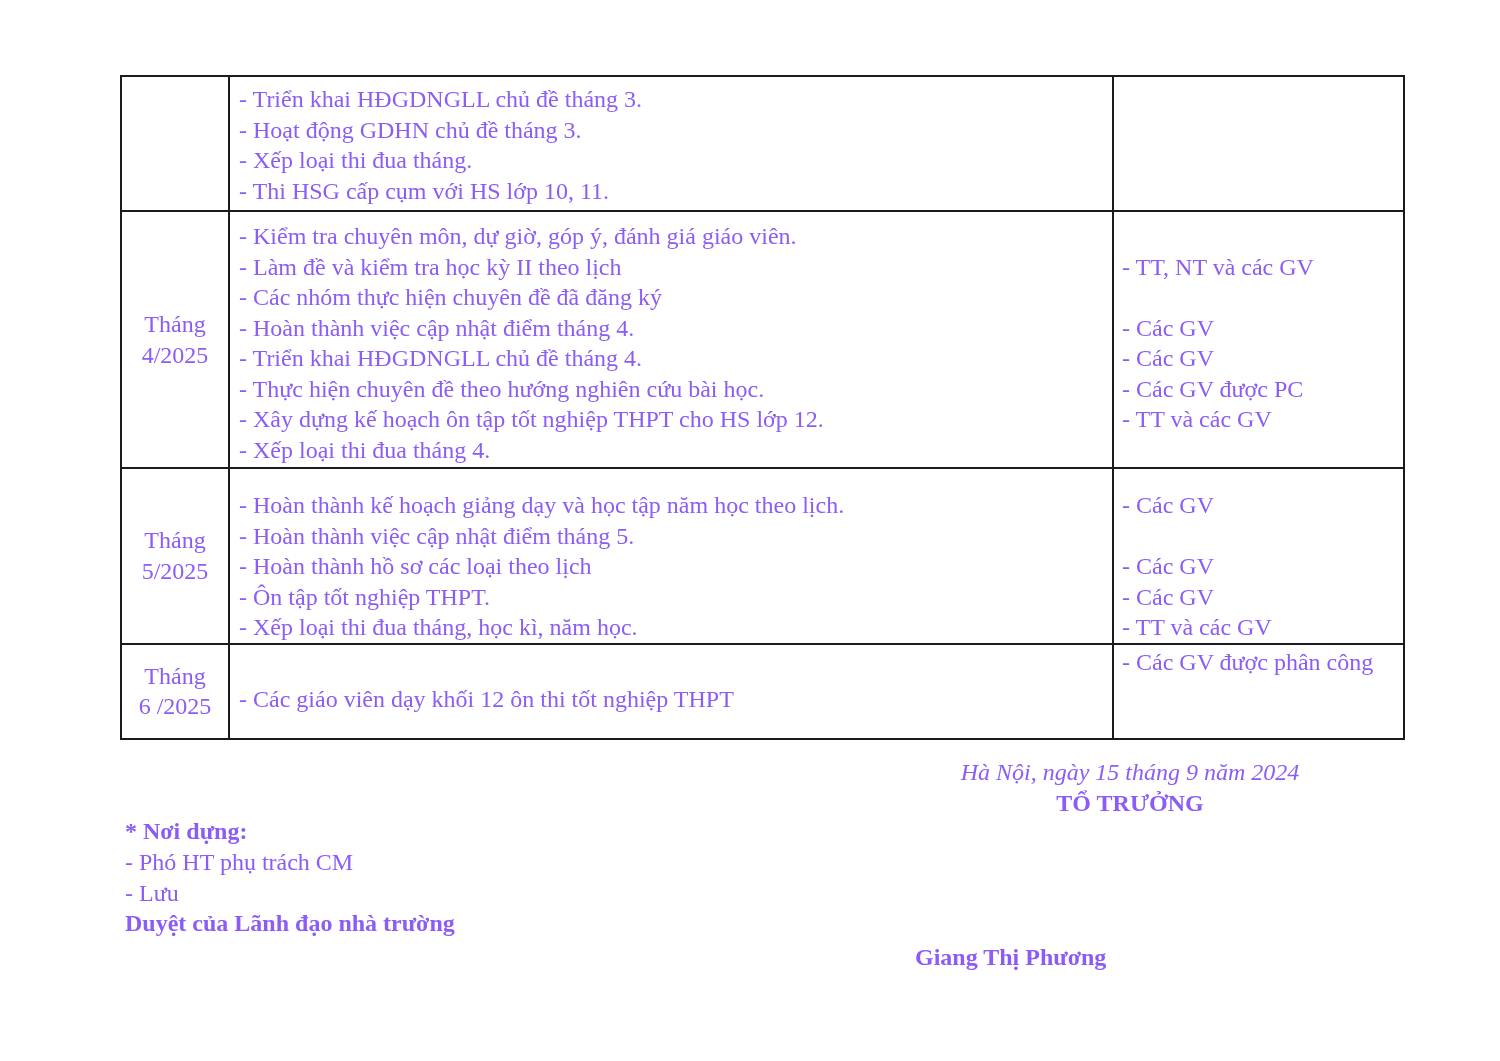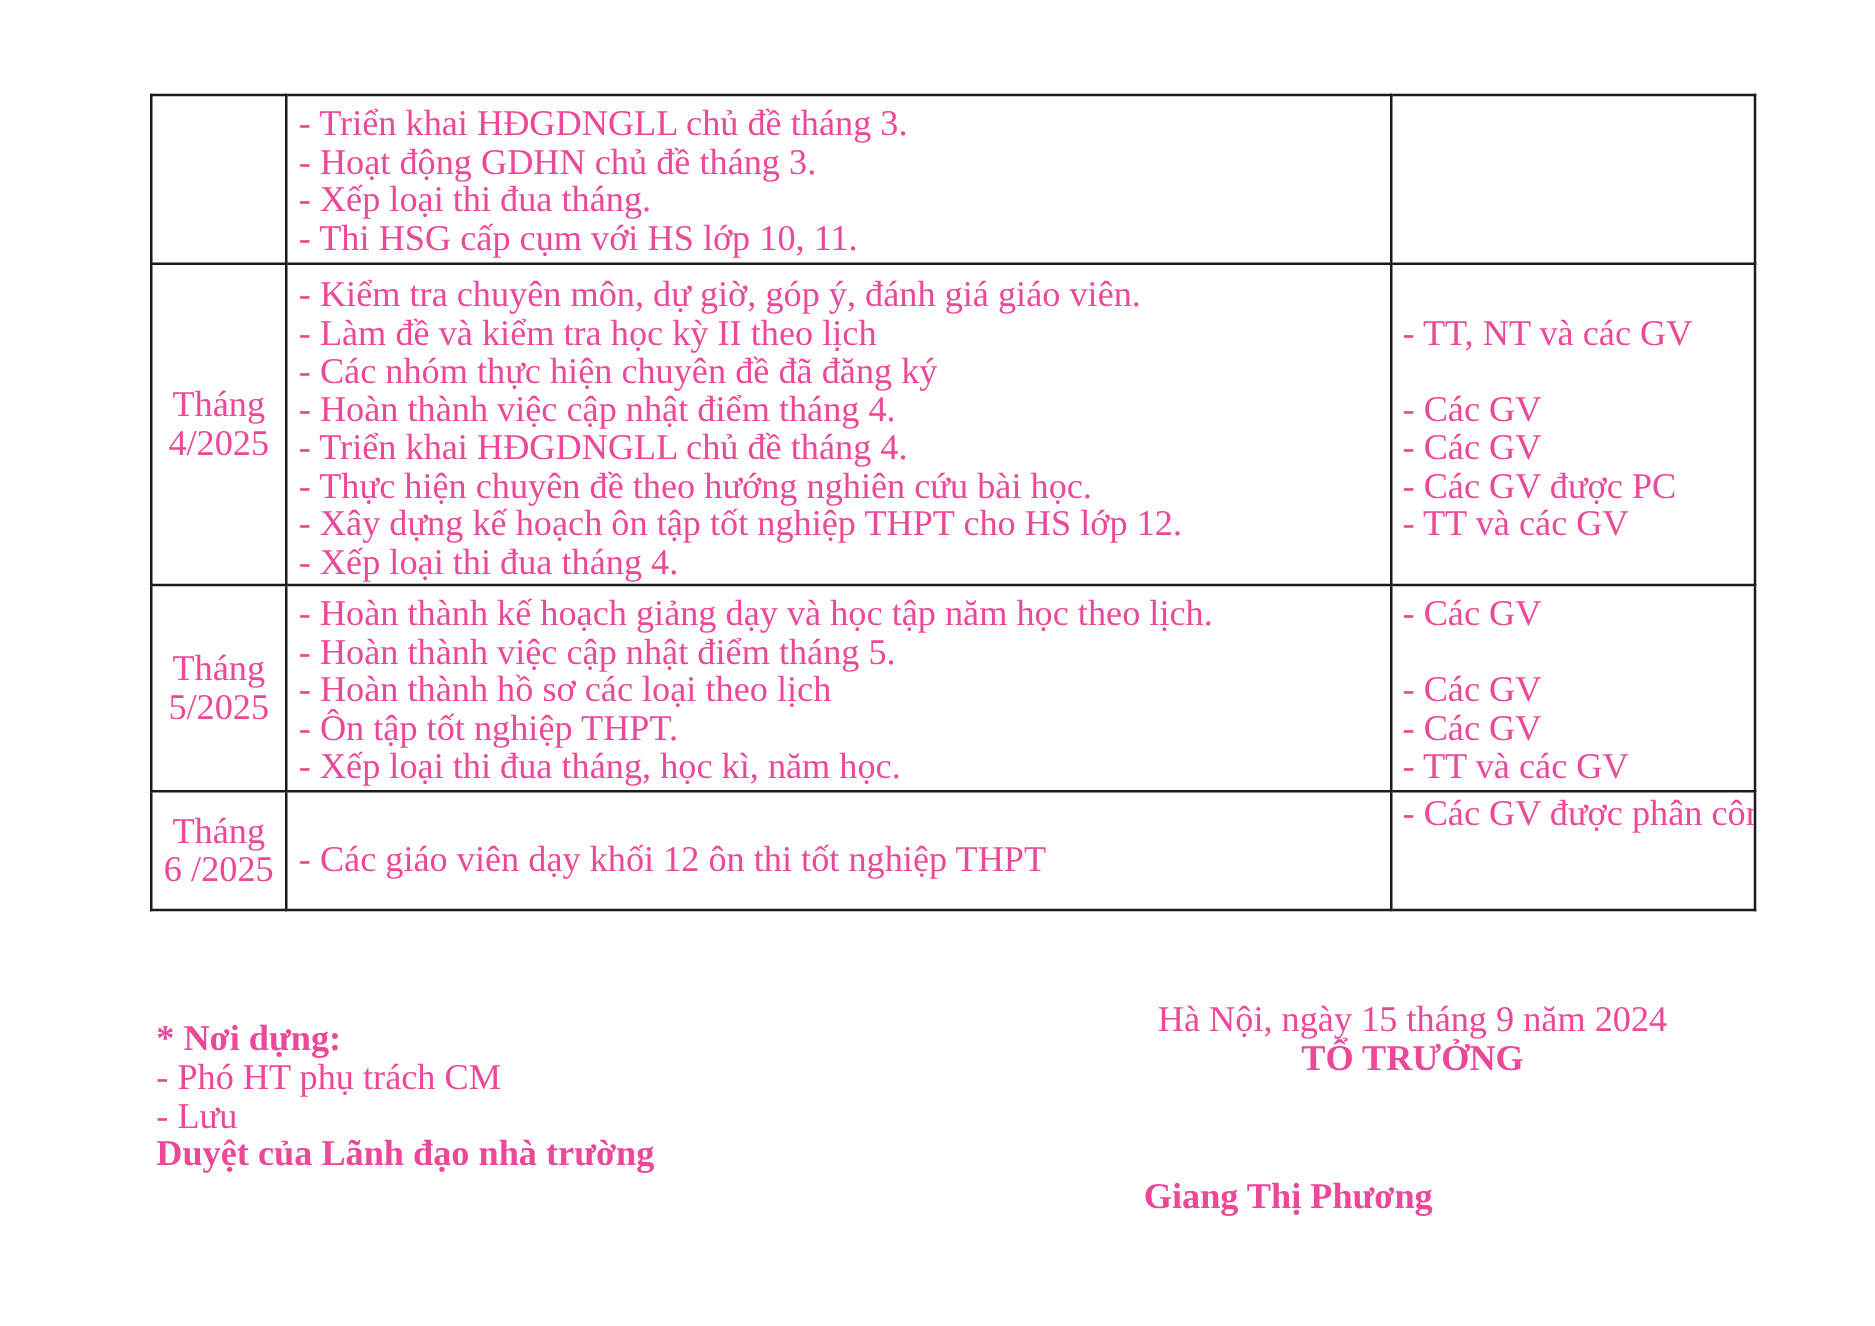--- a/index.html
+++ b/index.html
@@ -1,22 +1,22 @@
 <!DOCTYPE html>
 <html><head>
 <meta charset="utf-8">
 <style>
   html,body { margin:0; padding:0; background:#ffffff; }
   .page {
     position:relative;
     width:1500px; height:1061px;
     background:#ffffff;
-    color:#ec4899;
+    color:#8b5cf6;
     font-family:"Liberation Serif", serif;
-    font-size:29px;
+    font-size:24px;
     overflow:hidden;
   }
   table.plan {
     position:absolute; left:120px; top:75px;
     width:1283px;
     border-collapse:collapse;
     table-layout:fixed;
   }
   table.plan td {
     border:2px solid #1b1b1b;
@@ -26,29 +26,29 @@
   .line { line-height:30.5px; min-height:30.5px; white-space:nowrap; }
   .line:empty::before { content:"\00a0"; }
   .month-cell { text-align:center; vertical-align:middle !important; }
   .activities-cell { padding:7px 4px 0 9px; }
   .responsible-cell { padding:7px 2px 0 8px; }
   .row-1 { height:135px; }
   .row-2 { height:257px; }
   .row-3 { height:165px; }
   .row-4 { height:95px; }
   .row-2 .activities-cell, .row-2 .responsible-cell { padding-top:9px; }
-  .row-3 .activities-cell, .row-3 .responsible-cell { padding-top:7px; }
+  .row-3 .activities-cell, .row-3 .responsible-cell { padding-top:21px; }
   .row-4 .activities-cell { vertical-align:middle !important; padding-top:16px; }
   .row-4 .responsible-cell { padding-top:2px; }
 
   .sig-block {
     position:absolute; left:915px; top:757px; width:430px;
     text-align:center;
   }
-  .sig-date { line-height:31px;margin-top:44px; }
+  .sig-date { font-style:italic; line-height:31px; }
   .sig-title { font-weight:bold; line-height:31px; }
   .sig-name {
     position:absolute; left:915px; top:942px; width:430px;
     text-align:left; font-weight:bold; 
     line-height:31px;
   }
   .footer-block { position:absolute; left:125px; top:816px; }
   .footer-block .line { line-height:30.8px; }
   .bold { font-weight:bold; }
 </style>

